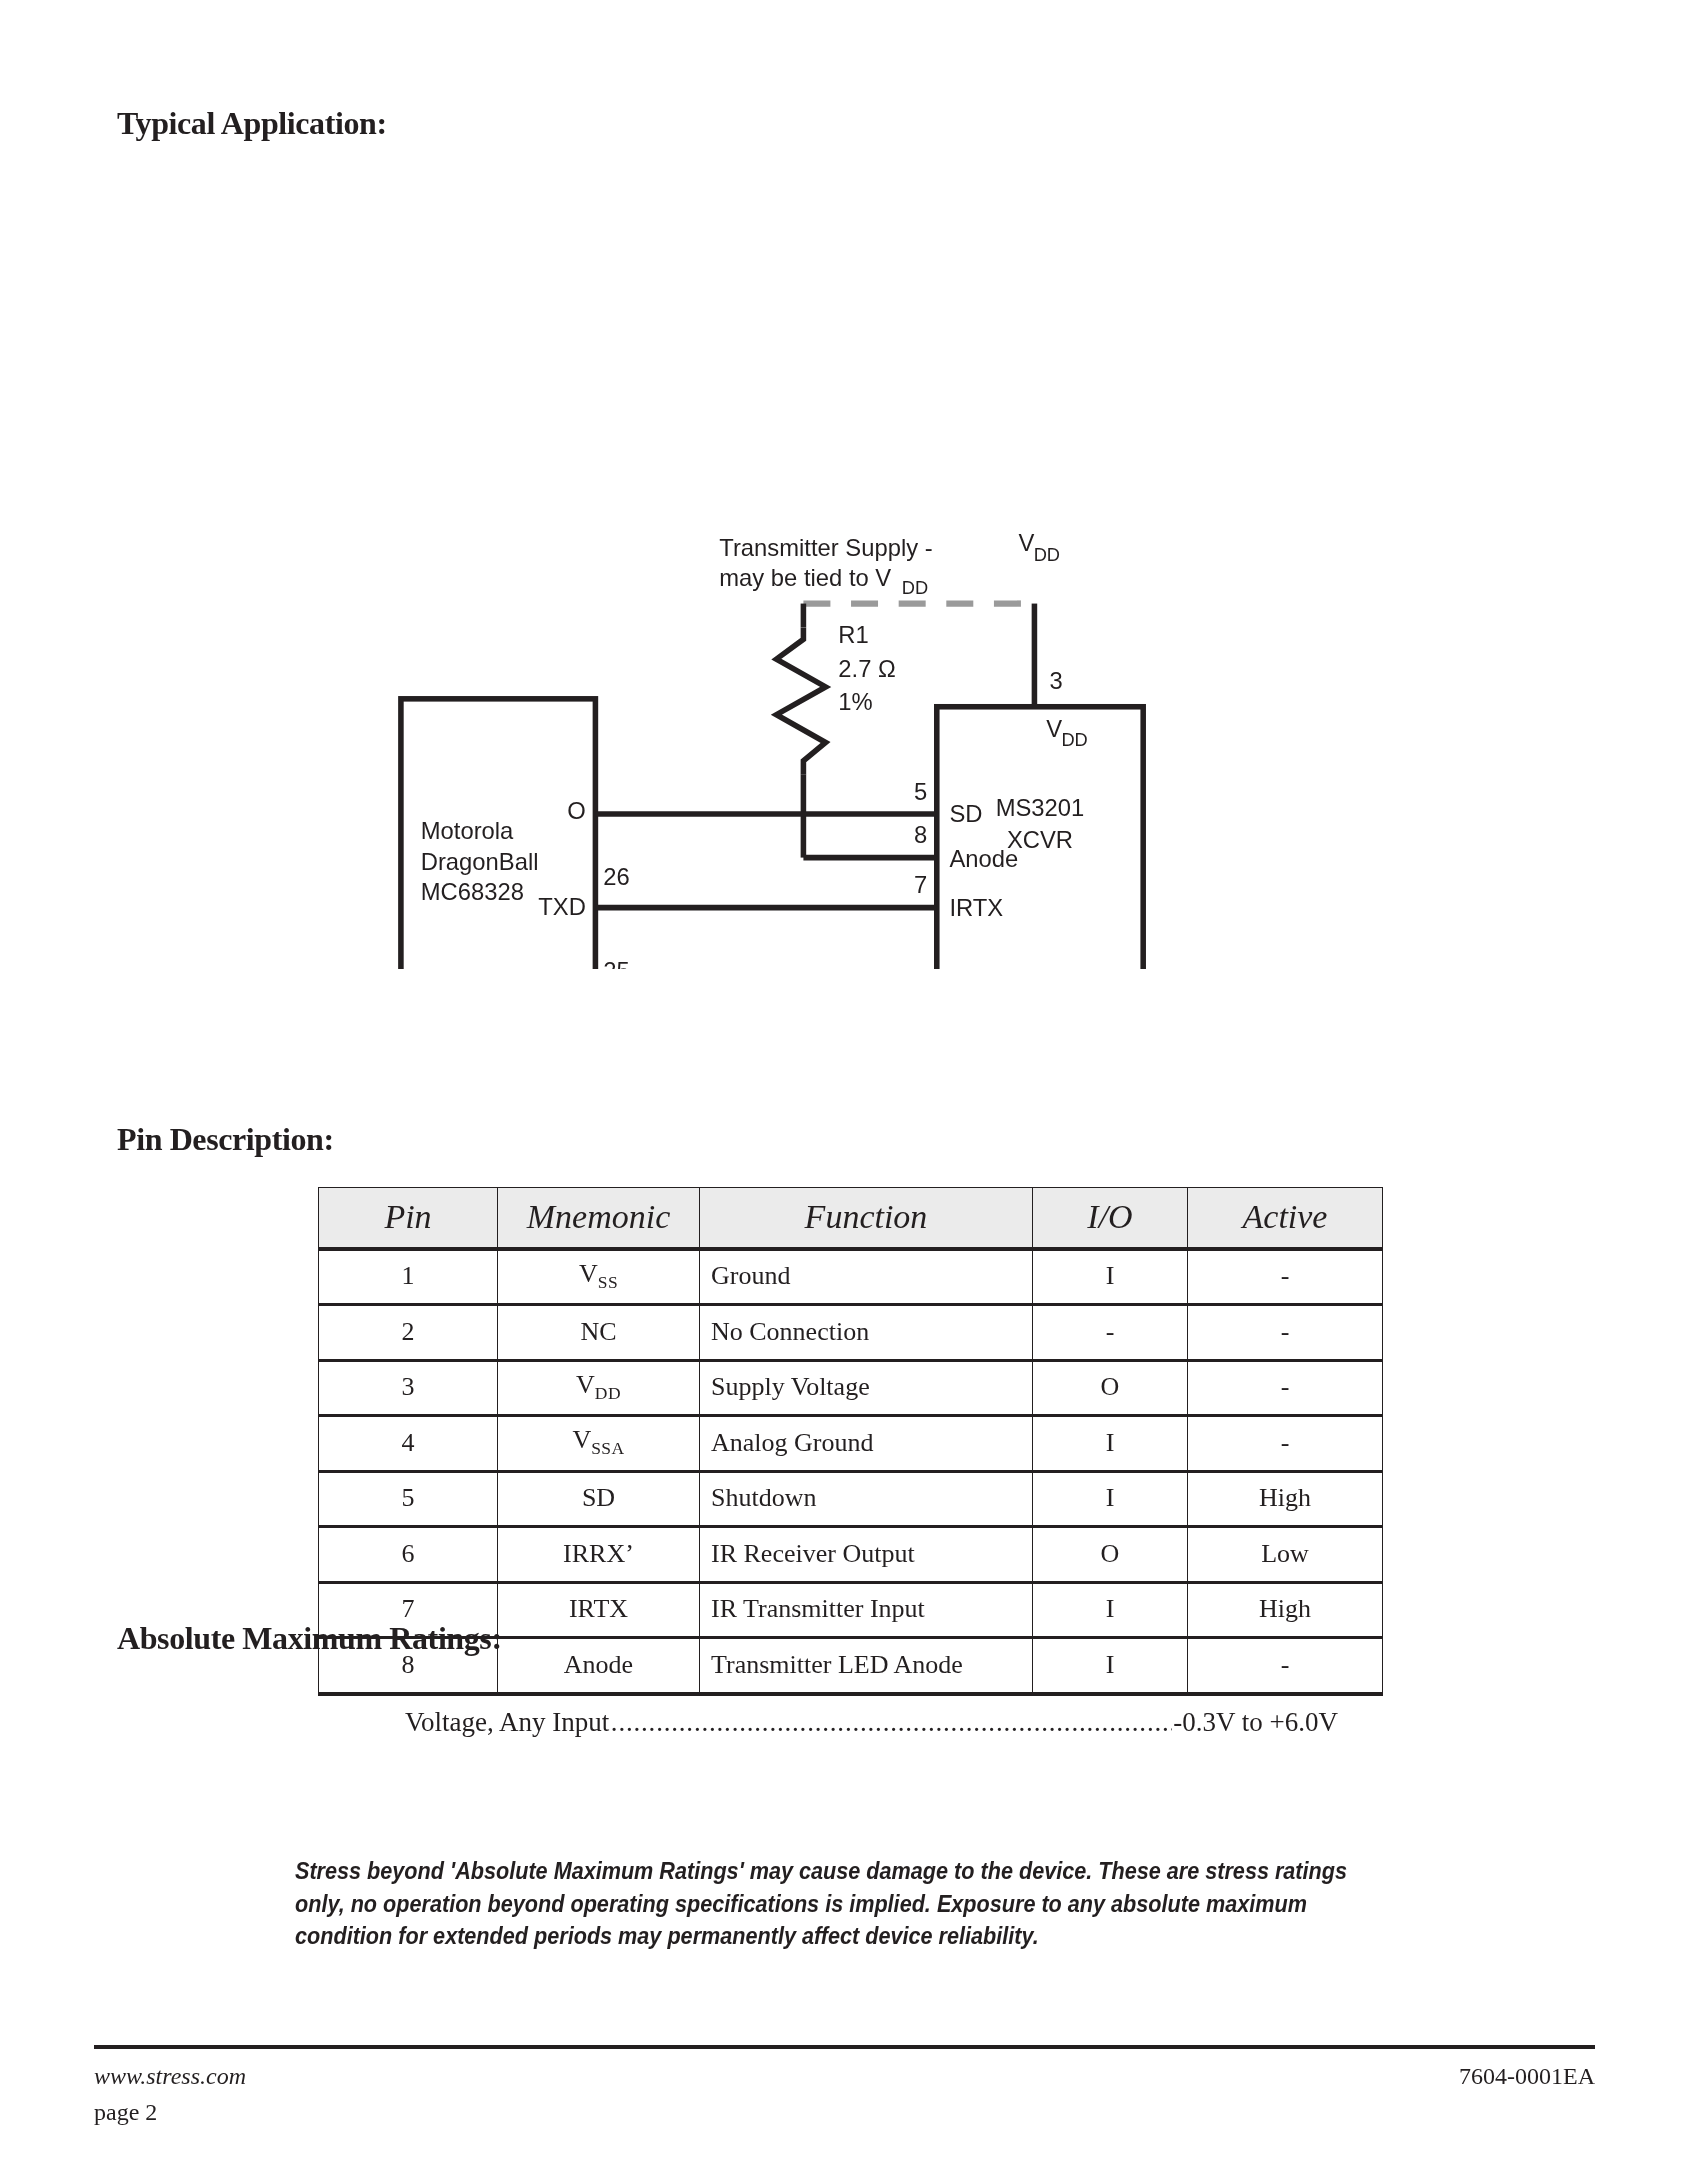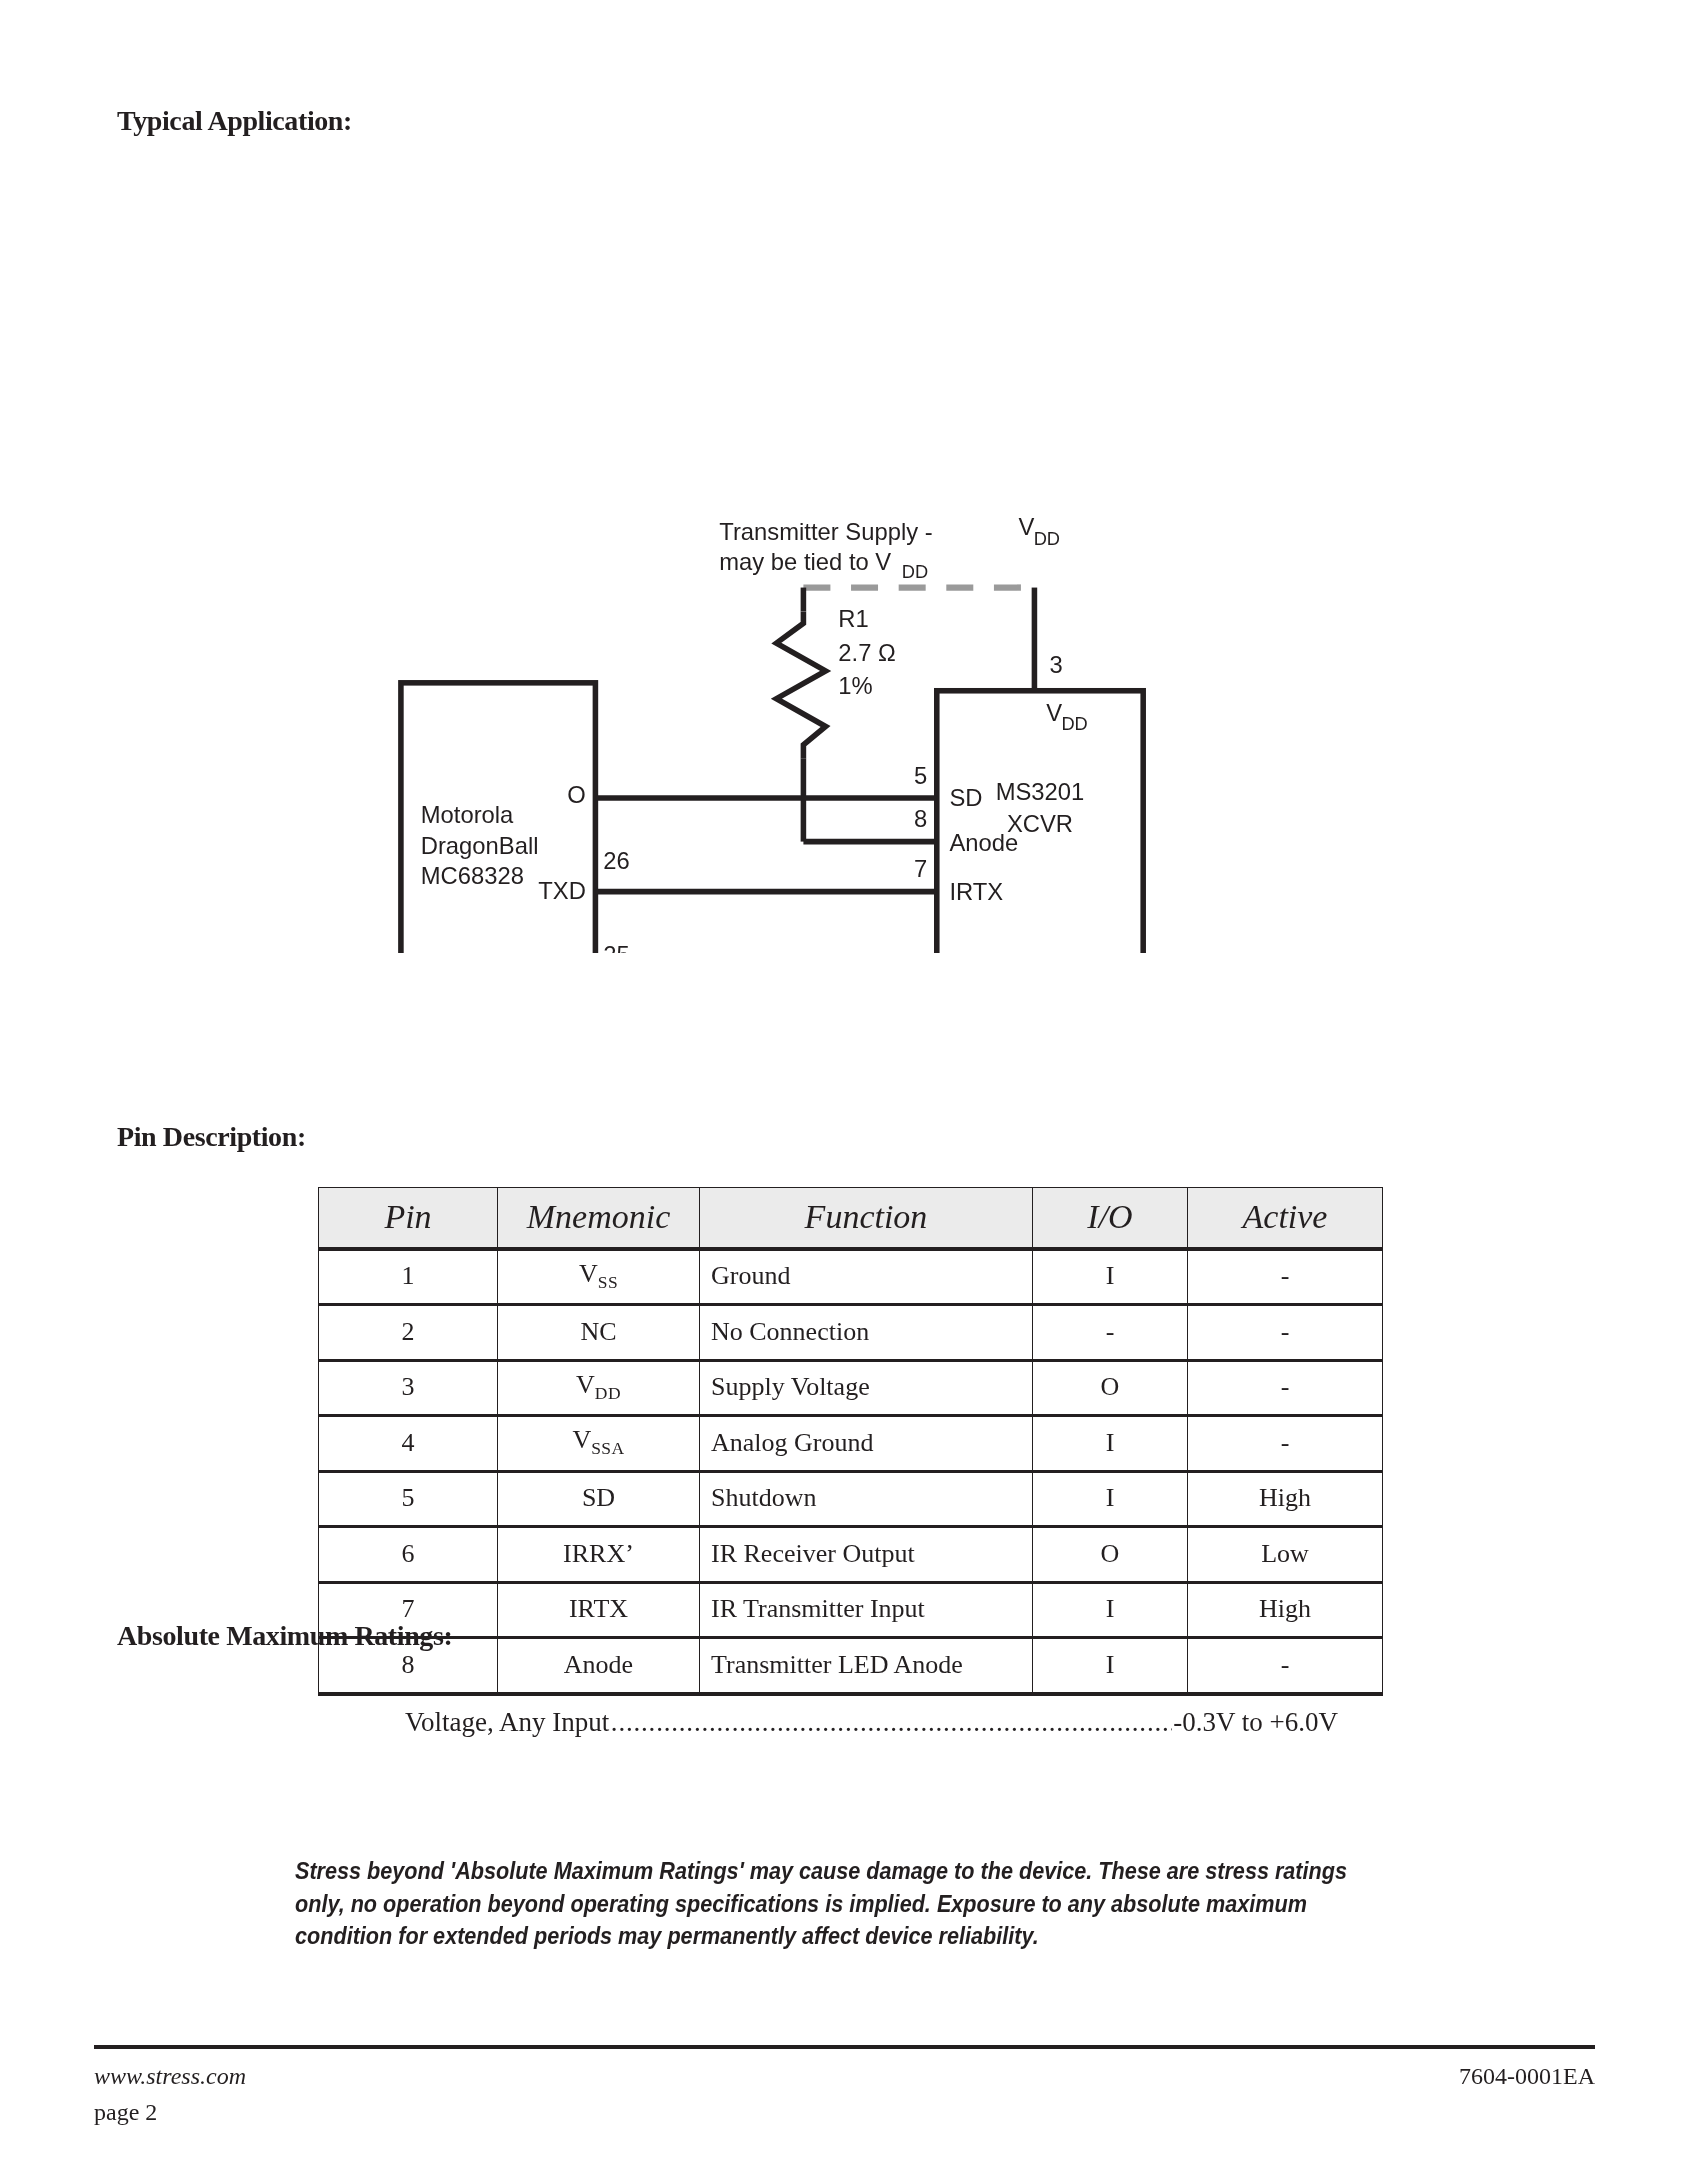--- a/index.html
+++ b/index.html
@@ -14,34 +14,34 @@
     font-family: "Liberation Serif", serif;
     color: #231f20;
     overflow: hidden;
   }
 
   
   .heading {
     position: absolute;
     font-family: "Liberation Serif", serif;
     font-weight: bold;
-    font-size: 28px;
+    font-size: 32px;
     letter-spacing: -0.4px;
     color: #231f20;
     white-space: nowrap;
   }
   #heading-typical-application { left: 117px; top: 105px; }
   #heading-pin-description     { left: 117px; top: 1121px; }
   #heading-absolute-max        { left: 117px; top: 1620px; }
 
   
   #schematic {
     position: absolute;
     left: 0;
-    top: 238px;
+    top: 254px;
     width: 1687px;
     height: 715px;
   }
   #schematic svg { display: block; }
 
   
   #pin-table-wrap {
     position: absolute;
     left: 318px;
     top: 1187px;

